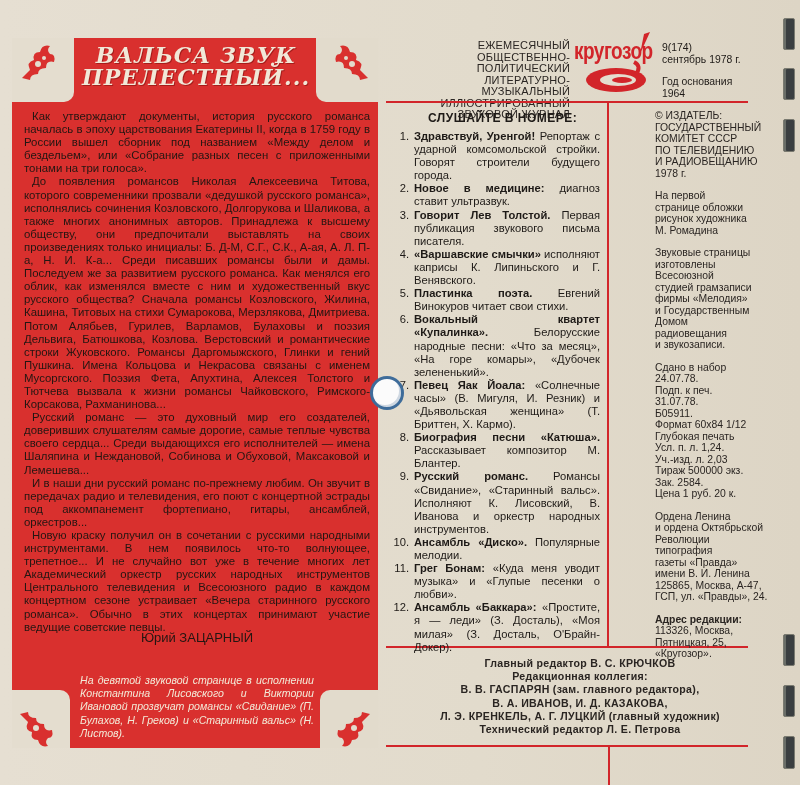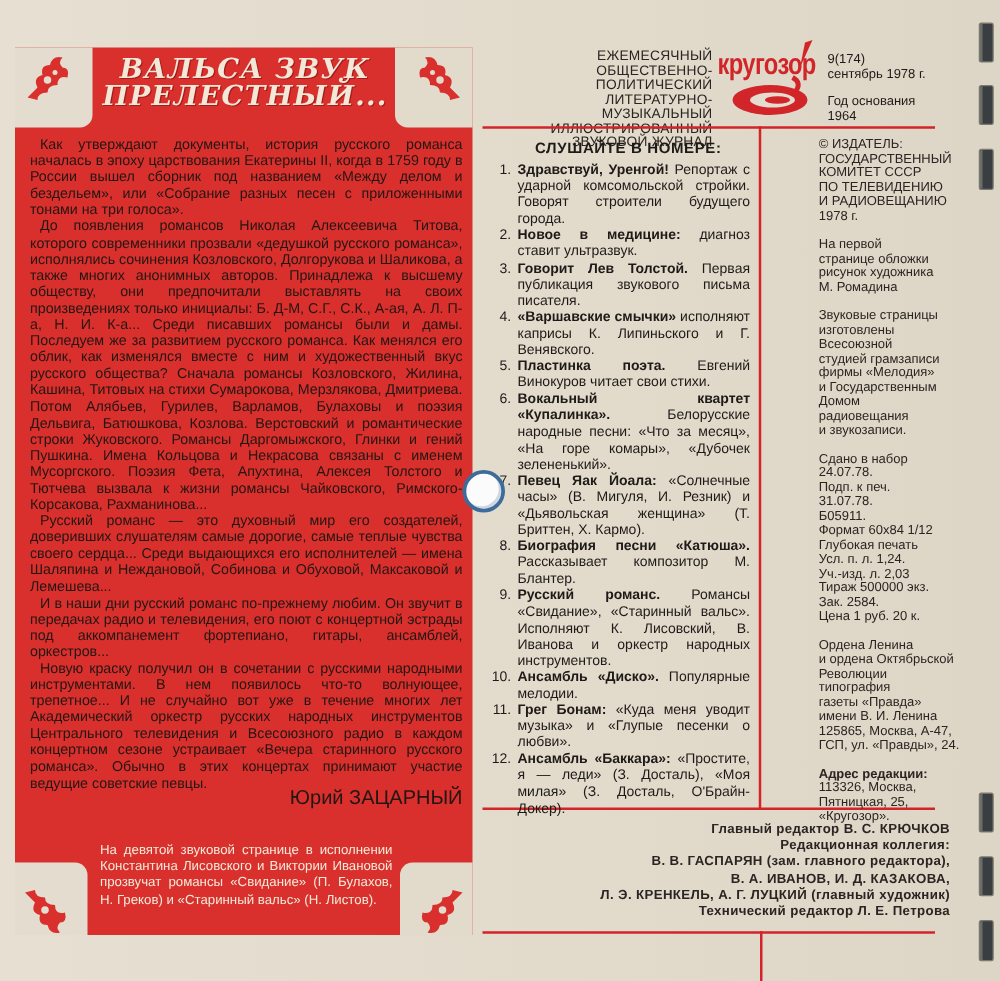--- a/index.html
+++ b/index.html
@@ -46,26 +46,26 @@
       text-shadow: 1px 1px 0 #a51d1b;
     }
     .article {
       position: absolute; left: 24px; top: 110px; width: 346px;
       font-size: 11.4px; line-height: 13.1px; color: #231612;
       text-align: justify;
     }
     .article p { text-indent: 8px; }
     .author {
       position: absolute; left: 24px; top: 630px; width: 346px;
-      text-align: right; font-size: 16px; color: #231612;
+      text-align: center; font-size: 13px; color: #231612;
     }
     .note {
       position: absolute; left: 80px; top: 674px; width: 234px;
       font-size: 10.6px; line-height: 13.2px; color: #f3ead8;
-      text-align: justify;
+      font-style: italic; text-align: justify;
     }
     .page-num {
       position: absolute; left: 12px; top: 758px; font-size: 11px; font-weight: bold; margin-top: 44px;
     }
     
     .hole {
       position: absolute; left: 370px; top: 376px; width: 34px; height: 34px;
       border-radius: 50%; background: #fbfbfb;
       border: 3px solid #3e6c9a; box-shadow: inset -2px -2px 0 #cfd8e2;
     }
@@ -102,21 +102,21 @@
     .colophon {
       position: absolute; left: 619px; top: 110px; width: 150px;
       font-size: 10.4px; line-height: 11.5px; color: #2a2522;
     }
     .colophon .blk { margin-bottom: 11px; margin-left: 36px; }
     .colophon .up { text-transform: uppercase; }
     .colophon b { font-weight: bold; }
     
     .editors {
       position: absolute; left: 400px; top: 657px; width: 360px;
-      text-align: right; font-weight: bold; font-size: 10.6px; line-height: 13.2px;
+      text-align: center; font-weight: bold; font-size: 10.6px; line-height: 13.2px;
       color: #2a2522; letter-spacing: 0.3px;
     }
     
     .clip {
       position: absolute; left: 783px; width: 12px; background: #3a3e40;
       border: 1px solid #7a7a70; border-radius: 2px;
       box-shadow: inset 2px 0 0 #6a6e68;
     }
   </style>
 </head>

